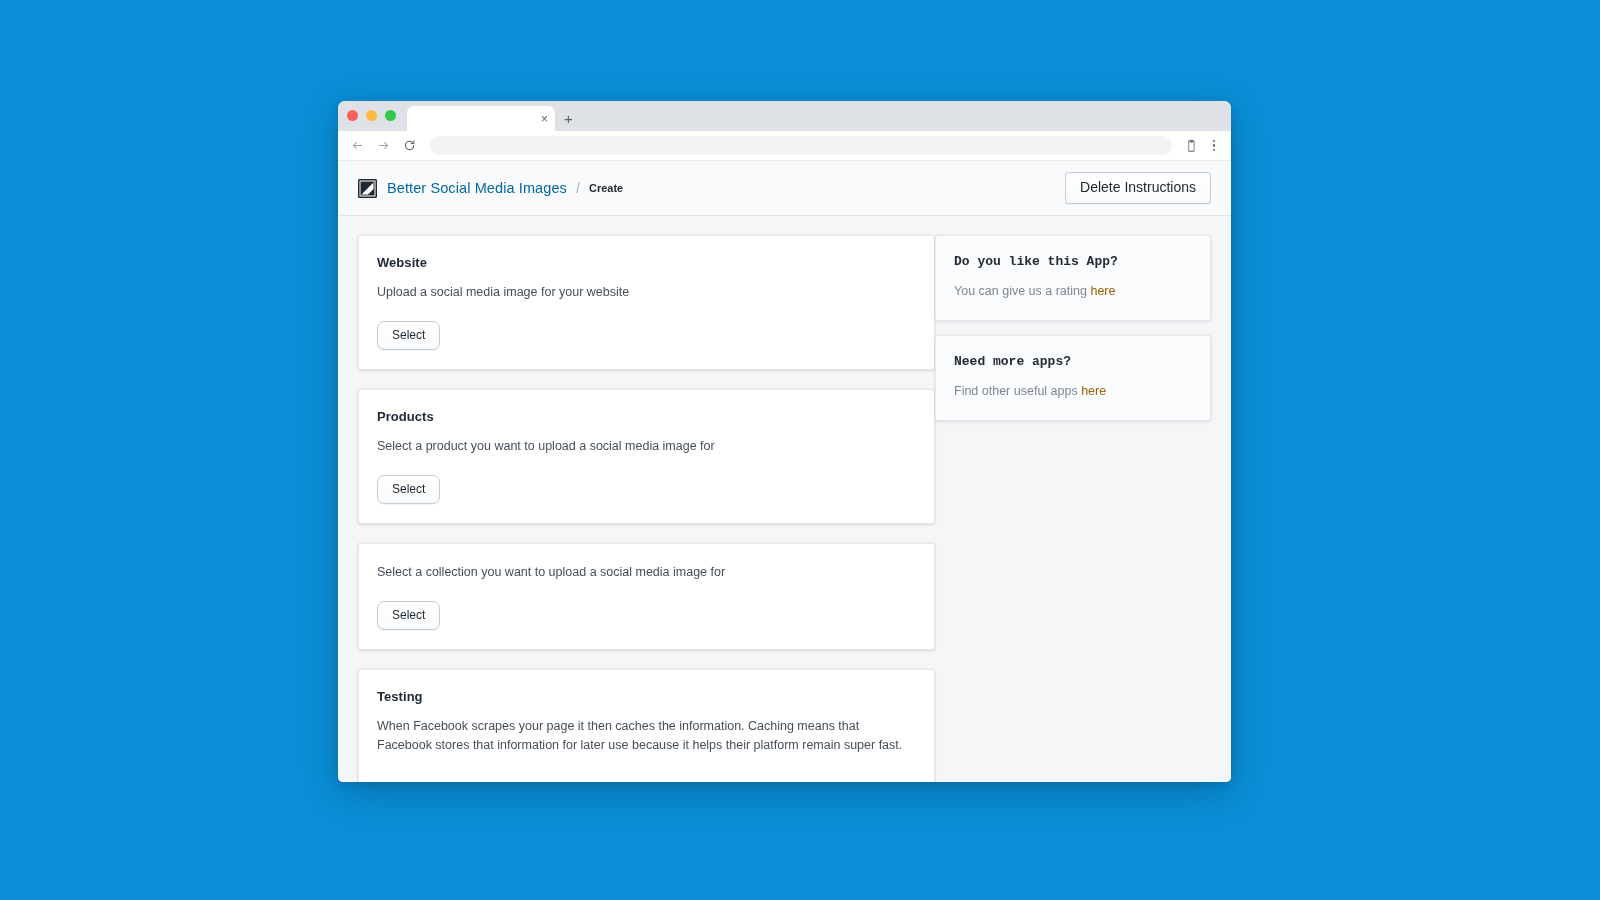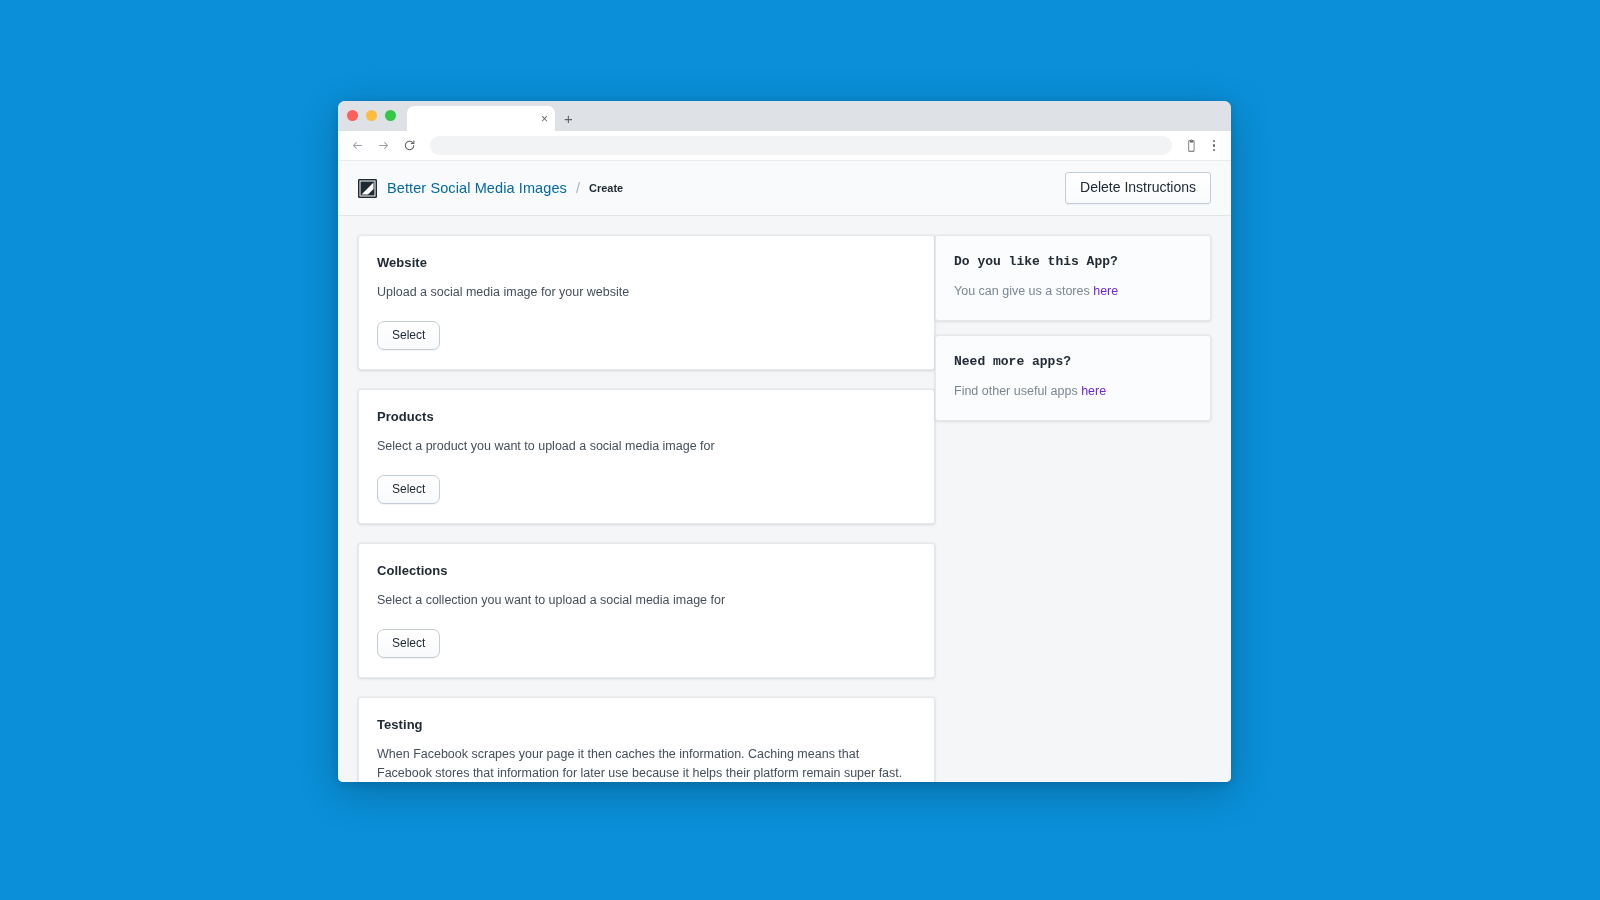--- a/index.html
+++ b/index.html
@@ -246,21 +246,21 @@
 
   
   .card-testing { padding-bottom: 22px; }
   .card-testing .para {
     font-size: 12.5px;
     color: #454f5b;
     line-height: 1.54;
     margin-bottom: 12px;
   }
   a.link {
-    color: #6d28d9;
+    color: #a16207;
     text-decoration: none;
   }
 
   
   .side-card {
     background: #fbfcfd;
     border: 1px solid #e6e9ec;
     border-radius: 3px;
     box-shadow: 0 0 0 1px rgba(63,63,68,0.03), 0 1px 3px 0 rgba(63,63,68,0.10);
     padding: 18px 18px 20px 18px;
@@ -354,38 +354,37 @@
           <button class="btn-select">Select</button>
         </div>
 
         <div class="card">
           <div class="card-title">Products</div>
           <div class="card-text">Select a product you want to upload a social media image for</div>
           <button class="btn-select">Select</button>
         </div>
 
         <div class="card">
-          <div class="card-title">Collections</div>
           <div class="card-text">Select a collection you want to upload a social media image for</div>
           <button class="btn-select">Select</button>
         </div>
 
         <div class="card card-testing">
           <div class="card-title">Testing</div>
           <p class="para">When Facebook scrapes your page it then caches the information. Caching means that Facebook stores that information for later use because it helps their platform remain super fast.</p>
 
         </div>
 
       </div>
 
       <div class="col-side">
 
         <div class="side-card">
           <div class="side-title">Do you like this App?</div>
-          <div class="side-text"><span>You can give us a stores </span><a class="link" href="#">here</a></div>
+          <div class="side-text"><span>You can give us a rating </span><a class="link" href="#">here</a></div>
         </div>
 
 
         <div class="side-card">
           <div class="side-title">Need more apps?</div>
           <div class="side-text"><span>Find other useful apps </span><a class="link" href="#">here</a></div>
         </div>
 
       </div>
 

